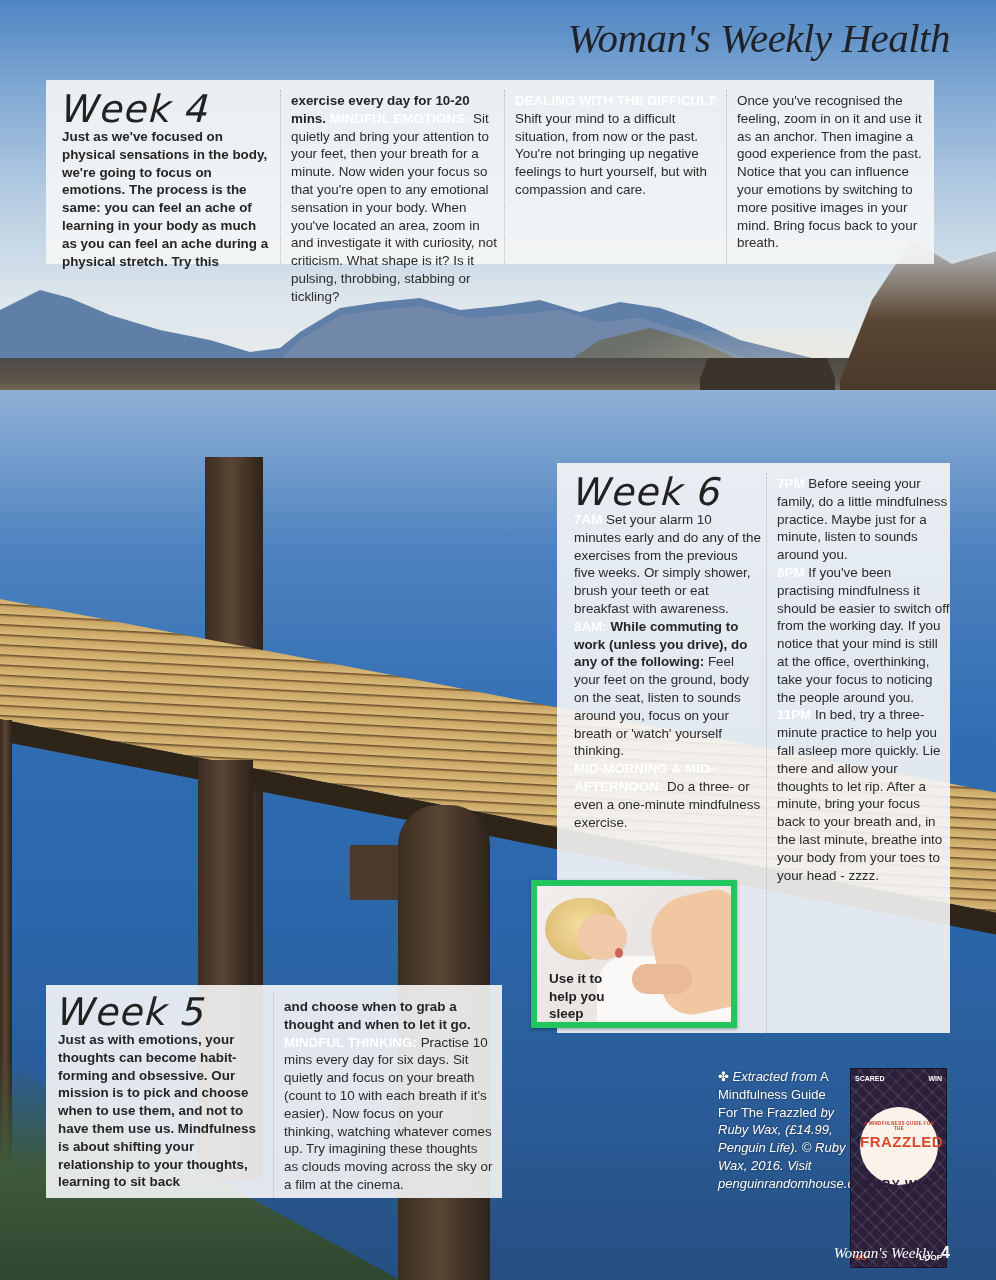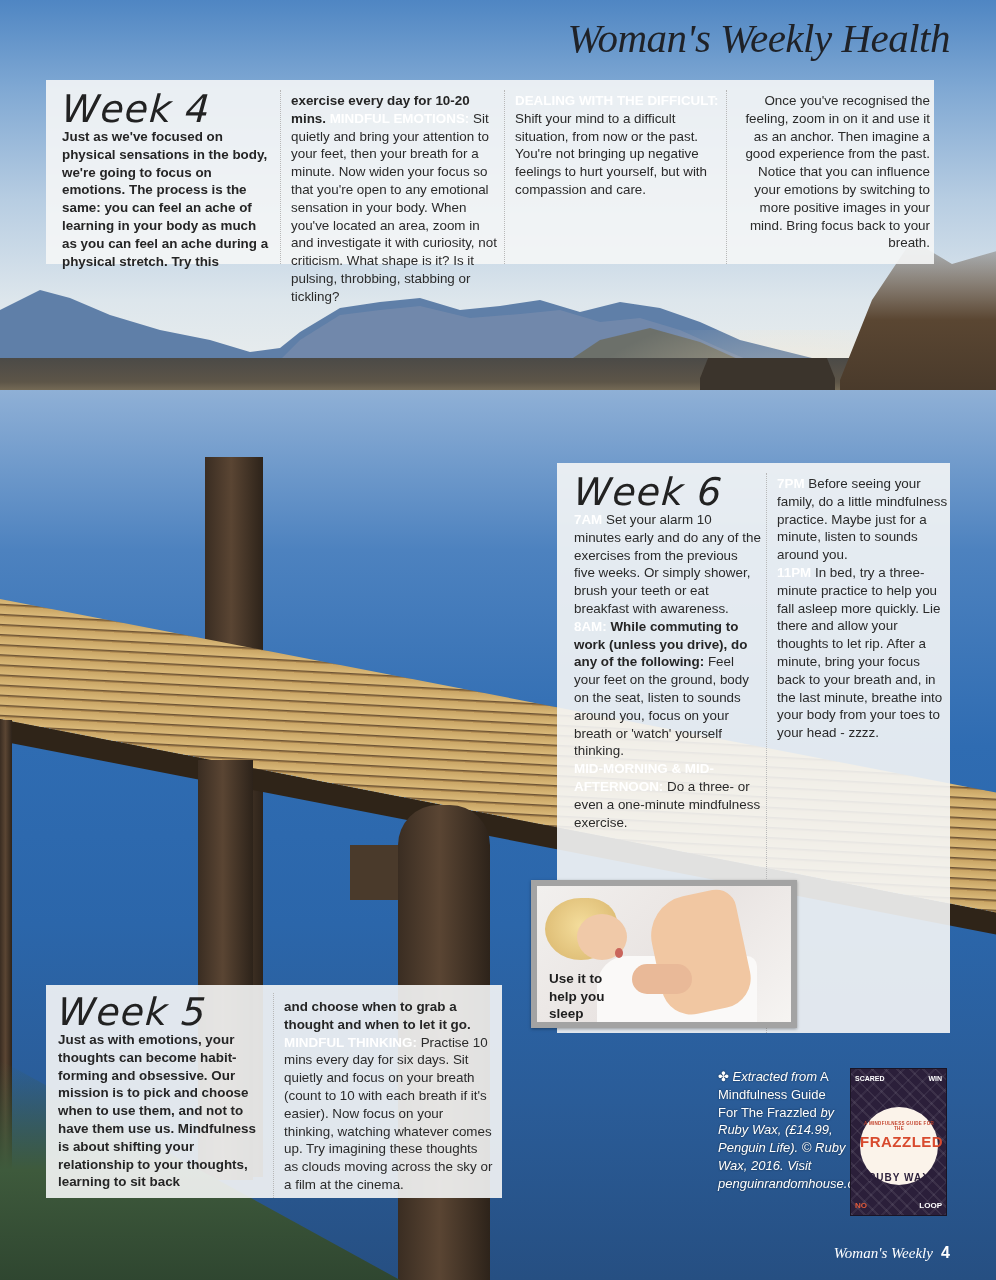--- a/index.html
+++ b/index.html
@@ -80,34 +80,34 @@
       font-style: italic;
       transform: skewX(-4deg);
     }
     .bold { font-weight: 700; color: #252525; }
     .hl { font-weight: 700; color: #ffffff; }
 
     #p4 { left: 46px; top: 80px; width: 888px; height: 184px; padding: 10px 0 0 16px; }
     #p4 .c1 { width: 218px; padding-right: 6px; }
     #p4 .c2 { width: 224px; padding-left: 10px; padding-top: 2px; }
     #p4 .c3 { width: 222px; padding-left: 10px; padding-top: 2px; }
-    #p4 .c4 { width: 204px; padding-left: 10px; padding-top: 2px; text-align: right; }
+    #p4 .c4 { width: 204px; padding-left: 10px; padding-top: 2px; }
 
     #p6 { left: 557px; top: 463px; width: 393px; height: 570px; padding: 10px 0 0 17px; }
     #p6 .c1 { width: 192px; padding-right: 4px; }
     #p6 .c2 { width: 184px; padding-left: 10px; padding-top: 2px; }
 
     #p5 { left: 46px; top: 985px; width: 456px; height: 213px; padding: 8px 0 0 12px; }
     #p5 .c1 { width: 215px; padding-right: 4px; }
     #p5 .c2 { width: 222px; padding-left: 10px; padding-top: 5px; }
 
     
     .inset {
-      position: absolute; left: 531px; top: 880px; width: 266px; height: 148px;
-      background: #a3a3a3; padding: 6px; box-shadow: 0 1px 3px rgba(0,0,0,0.35);
+      position: absolute; left: 531px; top: 880px; width: 206px; height: 148px;
+      background: #22c55e; padding: 6px; box-shadow: 0 1px 3px rgba(0,0,0,0.35);
     }
     .inset-photo {
       position: relative; width: 100%; height: 100%; overflow: hidden;
       background: linear-gradient(135deg, #f2f0ee 0%, #e9e4e2 50%, #f6f4f2 100%);
     }
     .hair { position: absolute; left: 8px; top: 12px; width: 72px; height: 62px; border-radius: 50% 40% 50% 50%; background: radial-gradient(circle at 50% 45%, #f4dd9c, #d8b46a); }
     .face { position: absolute; left: 40px; top: 28px; width: 50px; height: 46px; border-radius: 50%; background: #f0c9a8; }
     .lip { position: absolute; left: 78px; top: 62px; width: 8px; height: 10px; border-radius: 50%; background: #c9655c; }
     .arm { position: absolute; left: 118px; top: 8px; width: 90px; height: 118px; border-radius: 40px 20px 30px 30px; background: #f1c7a2; transform: rotate(-12deg); }
     .sheet { position: absolute; left: 60px; top: 70px; width: 160px; height: 70px; background: #faf9f8; border-radius: 30px 10px 0 0; }
@@ -119,36 +119,36 @@
     }
 
     
     .credit {
       position: absolute; left: 718px; top: 1068px; width: 130px;
       color: #fff; font-size: 13px; line-height: 17.8px;
       text-shadow: 0 0 2px rgba(0,0,0,0.6);
     }
     .credit .it { font-style: italic; }
     .book {
-      position: absolute; left: 850px; top: 1068px; width: 97px; height: 148px;
+      position: absolute; left: 850px; top: 1068px; width: 97px; height: 200px;
       background: #2b1f3a; border: 1px solid #1a1424; overflow: hidden;
     }
     .book-doodles {
       position: absolute; inset: 0;
       background:
         repeating-linear-gradient(45deg, rgba(255,255,255,0.08) 0 2px, transparent 2px 9px),
         repeating-linear-gradient(-45deg, rgba(255,255,255,0.06) 0 2px, transparent 2px 11px);
     }
     .book-badge {
       position: absolute; left: 9px; top: 38px; width: 78px; height: 78px;
       border-radius: 50%; background: #fbf3ea; text-align: center;
     }
     .book-kicker { font-size: 4.5px; color: #c2422c; margin-top: 14px; font-weight: 700; letter-spacing: 0.3px; }
     .book-title { font-size: 15px; font-weight: 700; color: #d84a2e; margin-top: 2px; letter-spacing: 0.5px; }
-    .book-author { font-size: 10px; font-weight: 700; color: #2b1f3a; margin-top: 22px; letter-spacing: 1px; }
+    .book-author { font-size: 12px; font-weight: 700; color: #2b1f3a; margin-top: 28px; letter-spacing: 1px; }
     .book-top { position: absolute; left: 4px; top: 6px; right: 4px; font-size: 7px; color: #fff; font-weight: 700; display: flex; justify-content: space-between; }
     .book-bottom { position: absolute; left: 4px; bottom: 5px; right: 4px; font-size: 8px; color: #fff; font-weight: 700; display: flex; justify-content: space-between; align-items: center; }
     .book-bottom .no { color: #e05a3a; }
 
     
     .folio {
       position: absolute; right: 46px; bottom: 18px;
       color: #fff; font-size: 15px;
     }
     .folio .pub { font-family: "Liberation Serif", "DejaVu Serif", serif; font-style: italic; }
@@ -219,20 +219,24 @@
       <span class="hl">MID-MORNING &amp; MID-AFTERNOON:</span>
       <span>Do a three- or even a one-minute mindfulness exercise.</span>
     </p>
   </div>
   <div class="col c2">
     <p>
       <span class="hl">7PM</span>
       <span>Before seeing your family, do a little mindfulness practice. Maybe just for a minute, listen to sounds around you.</span>
     </p>
     <p>
+      <span class="hl">8PM</span>
+      <span>If you've been practising mindfulness it should be easier to switch off from the working day. If you notice that your mind is still at the office, overthinking, take your focus to noticing the people around you.</span>
+    </p>
+    <p>
       <span class="hl">11PM</span>
       <span>In bed, try a three-minute practice to help you fall asleep more quickly. Lie there and allow your thoughts to let rip. After a minute, bring your focus back to your breath and, in the last minute, breathe into your body from your toes to your head - zzzz.</span>
     </p>
   </div>
 </section>
 
 <figure class="inset">
   <div class="inset-photo">
     <div class="sheet"></div>
     <div class="arm"></div>

